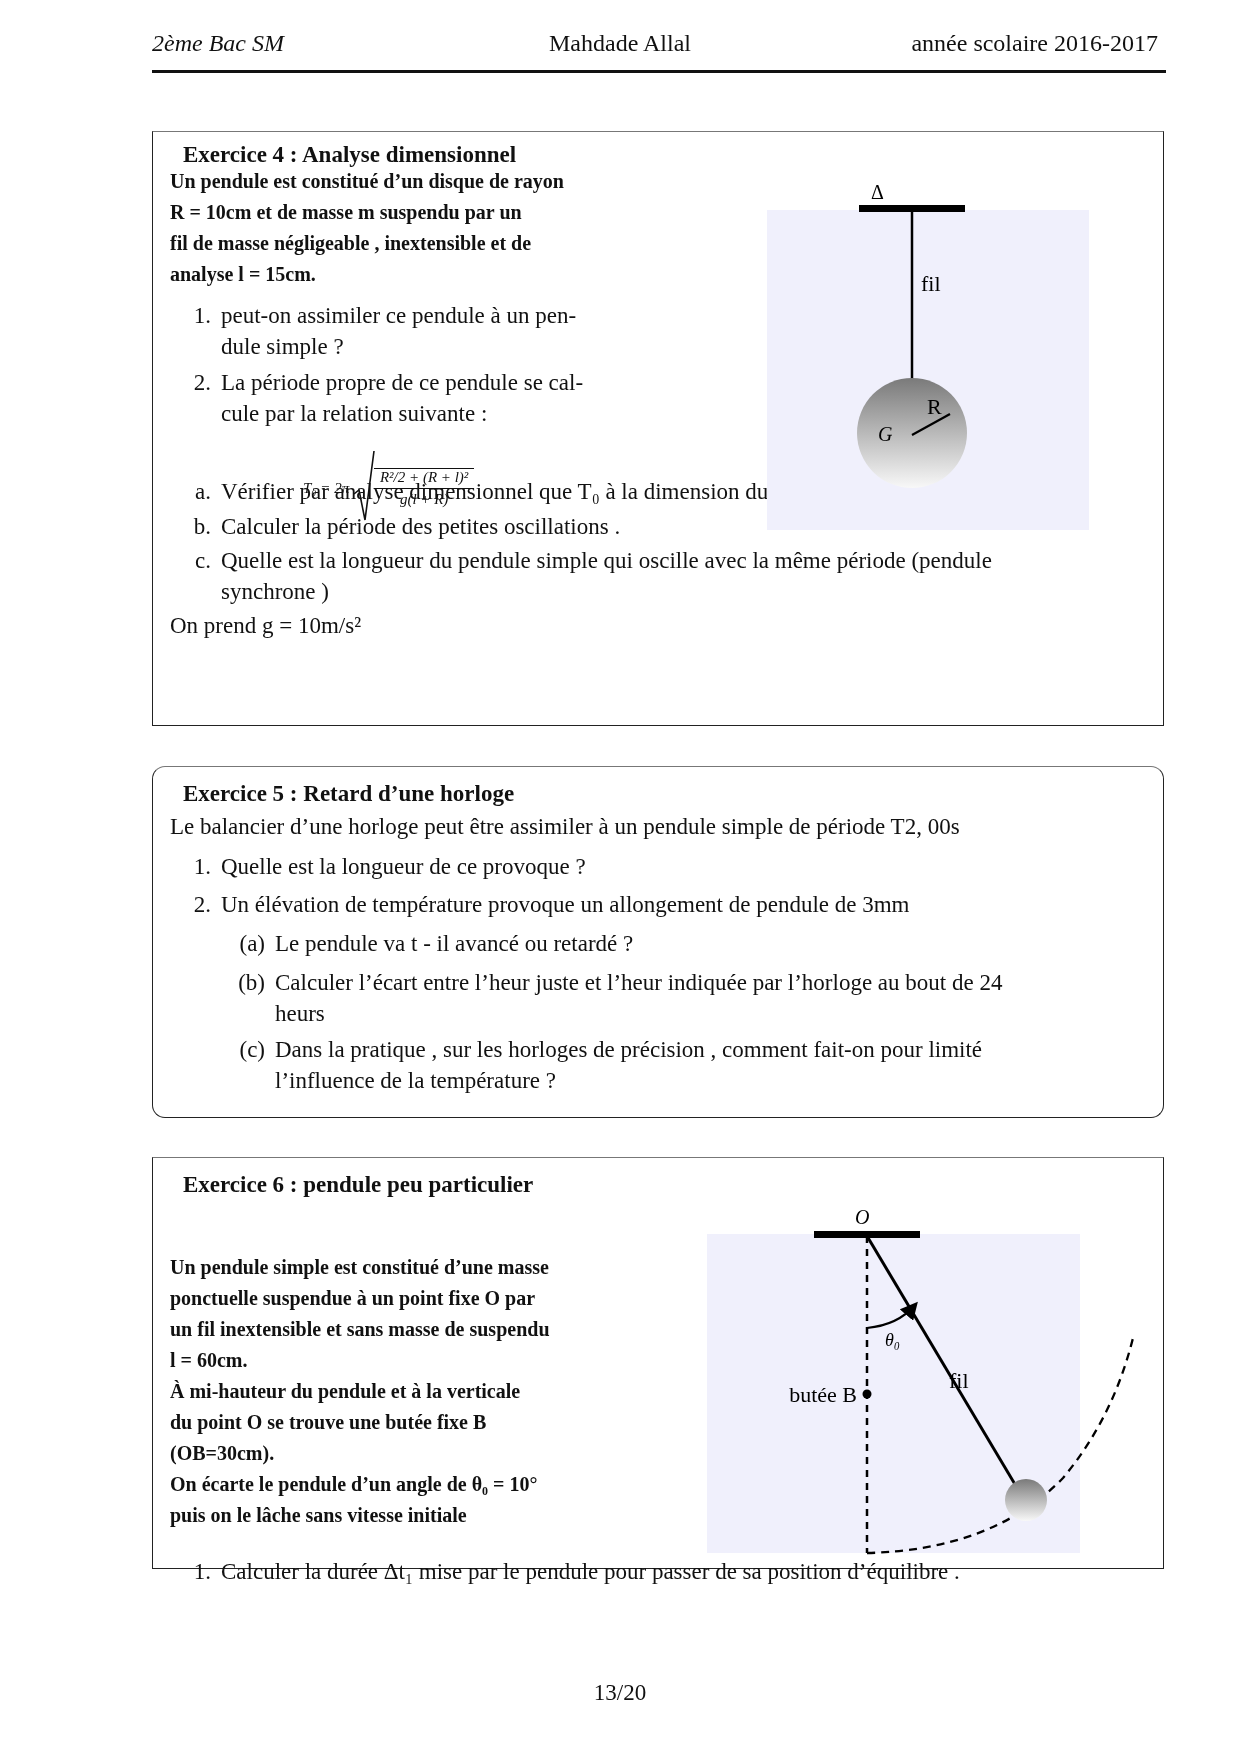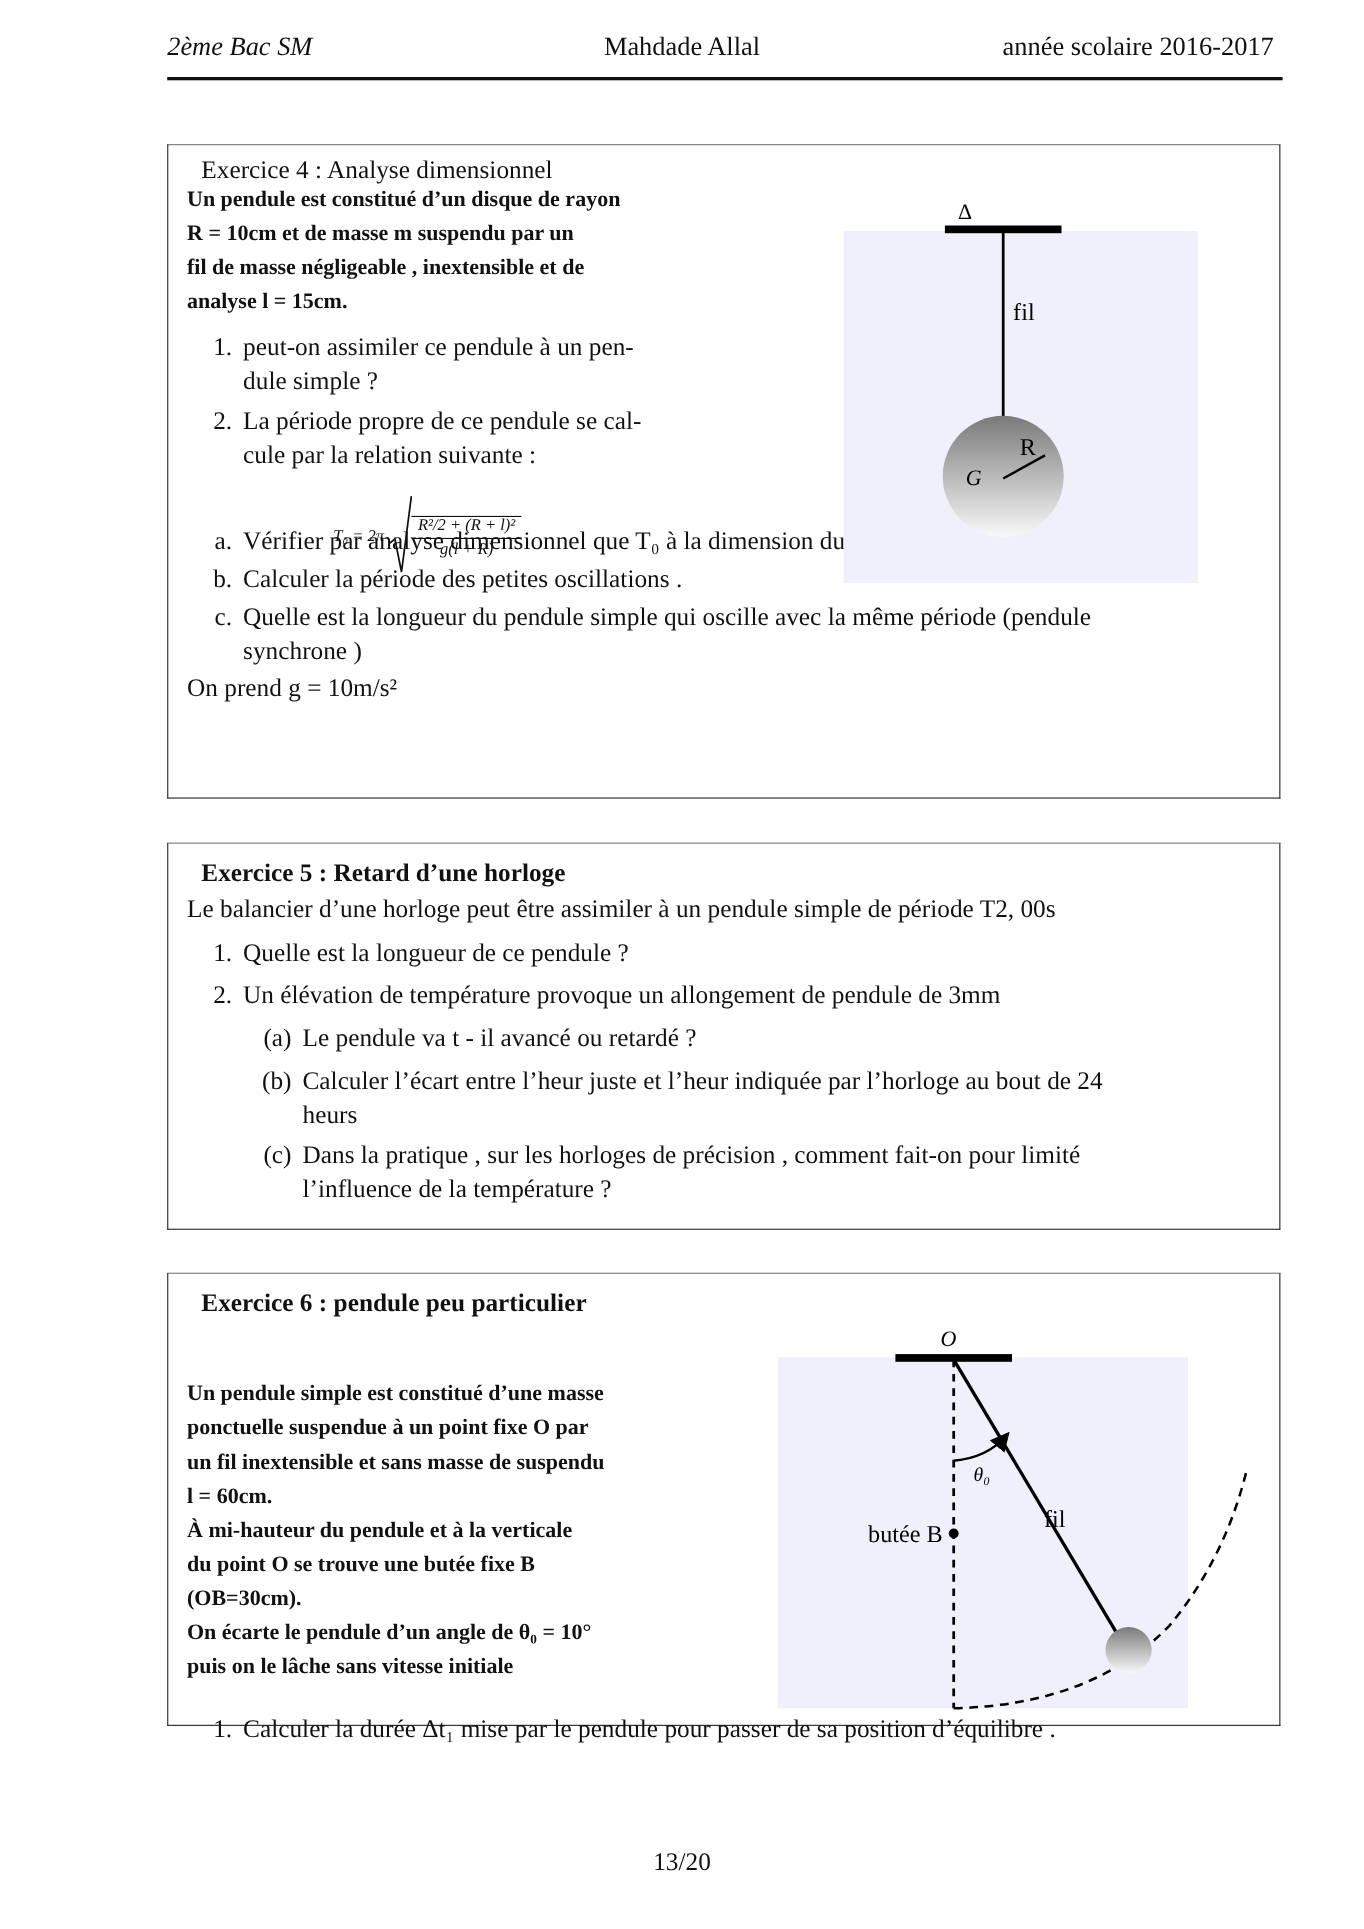--- a/index.html
+++ b/index.html
@@ -7,21 +7,21 @@
     width: 1240px; height: 1754px; position: relative; overflow: hidden;
     font-family: "Liberation Serif", "DejaVu Serif", serif; color: #111;
   }
   .hdr { position: absolute; top: 30px; font-size: 24px; }
   .hdr-left { left: 152px; font-style: italic; }
   .hdr-center { left: 0; width: 1240px; text-align: center; }
   .hdr-right { right: 82px; }
   .hdr-rule { position: absolute; left: 152px; width: 1014px; top: 70px; height: 3px; background: #111; }
 
   .box { position: absolute; left: 152px; width: 1012px; border: 1.5px solid #222; border-top-color: #777; box-sizing: border-box; }
-  .ex-title { position: absolute; left: 30px; font-weight: normal; font-size: 23px; }
+  .ex-title { position: absolute; left: 30px; font-weight: bold; font-size: 23px; }
   .txt { font-size: 20px; line-height: 31px; font-weight: bold; }
   .abs { position: absolute; }
   .just { text-align: justify; text-align-last: left; }
   .item { position: absolute; font-size: 23px; line-height: 31px; }
   .lbl { position: absolute; text-align: right; }
   .it { font-style: italic; }
 
   .frac { display: inline-block; vertical-align: middle; text-align: center; }
   .frac .num { display: block; padding: 0 6px 2px 6px; border-bottom: 1.5px solid #111; }
   .frac .den { display: block; padding-top: 2px; }
@@ -102,27 +102,27 @@
     <rect x="106" y="28" width="106" height="7" fill="#000"></rect>
     <line x1="159" y1="34" x2="159" y2="202" stroke="#000" stroke-width="2.5"></line>
     <text x="168" y="114" font-size="22">fil</text>
     <circle cx="159" cy="256" r="55" fill="url(#discGrad)"></circle>
     <line x1="159" y1="258" x2="197" y2="237" stroke="#000" stroke-width="2.2"></line>
     <text x="174" y="237" font-size="22">R</text>
     <text x="125" y="264" font-size="20" font-style="italic">G</text>
   </svg>
 </div>
 
-<div class="box" style="top:766px;height:352px;">
+<div class="box" style="top:766px;height:352px;border-radius:13px;">
   <div class="ex-title" style="top:14px;font-weight:bold;">Exercice 5 : Retard d’une horloge</div>
   <div class="item" style="left:17px;top:44px;">Le balancier d’une horloge peut être assimiler à un pendule simple de période T2, 00s</div>
 
   <div class="item" style="left:30px;top:84px;width:960px;">
     <span class="lbl" style="left:0;width:28px;">1.</span>
-    <div style="margin-left:38px;">Quelle est la longueur de ce pendule ?</div>
+    <div style="margin-left:38px;">Quelle est la longueur de ce provoque ?</div>
   </div>
   <div class="item" style="left:30px;top:122px;width:960px;">
     <span class="lbl" style="left:0;width:28px;">2.</span>
     <div style="margin-left:38px;">Un élévation de température provoque un allongement de pendule de 3mm</div>
   </div>
 
   <div class="item" style="left:80px;top:161px;width:910px;">
     <span class="lbl" style="left:0;width:32px;">(a)</span>
     <div style="margin-left:42px;">Le pendule va t - il avancé ou retardé ?</div>
   </div>

